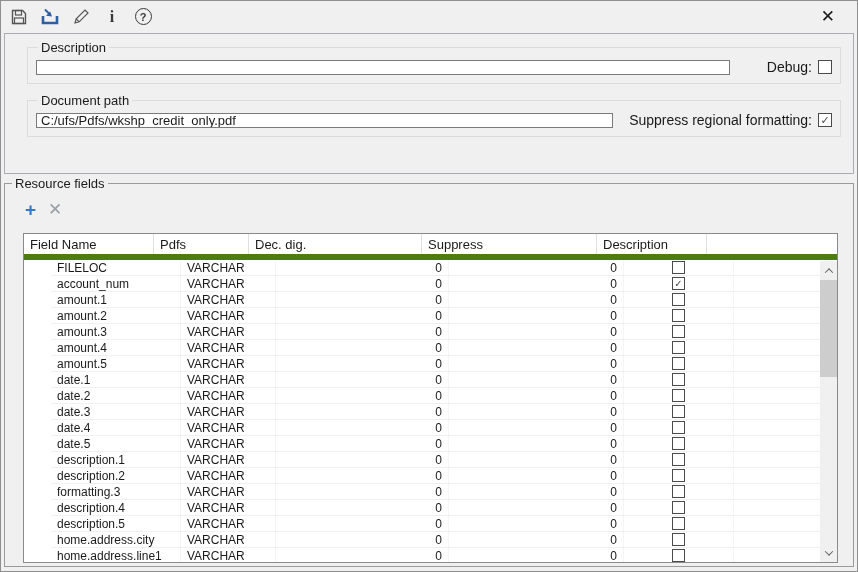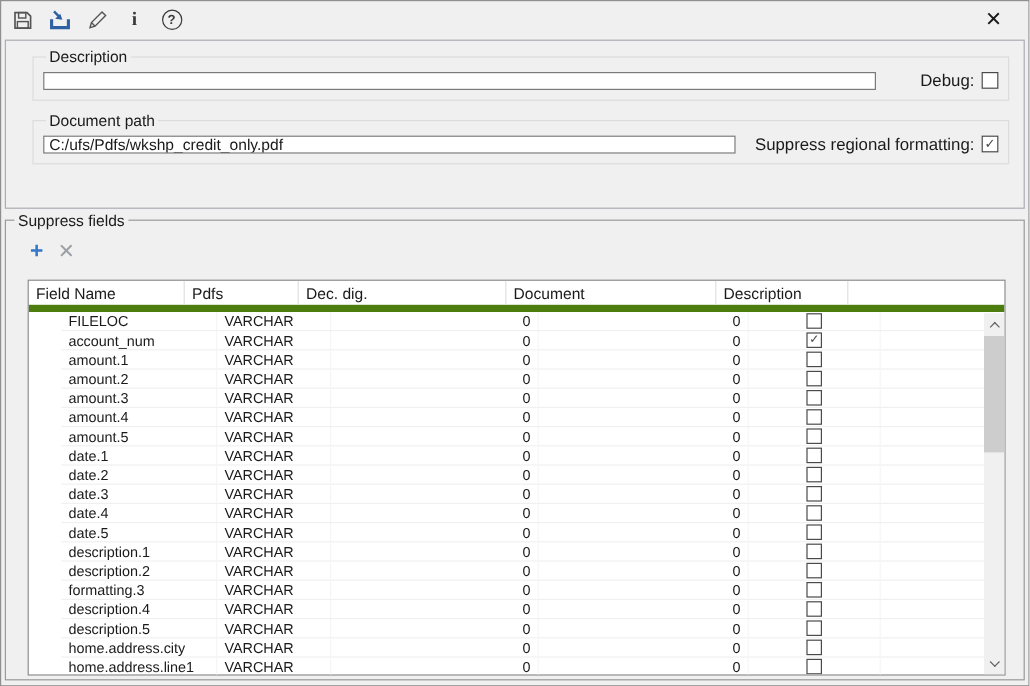--- a/index.html
+++ b/index.html
@@ -122,37 +122,37 @@
       <legend>Document path</legend>
       <div class="field-row">
         <input type="text" class="inp-path" value="C:/ufs/Pdfs/wkshp_credit_only.pdf" style="">
         <span class="cb-label">Suppress regional formatting:</span>
         <span class="cb checked"></span>
       </div>
     </fieldset>
   </div>
 
   <div class="group-res">
-    <div class="legend">Suppress fields</div>
+    <div class="legend">Resource fields</div>
 
     <div class="grid-toolbar">
       <span class="add-glyph">
         <span>+</span>
       </span>
       <span class="rem-glyph">
         <span>✕</span>
       </span>
     </div>
 
     <div class="table">
       <div class="thead grid-cols">
           <div class="hcell">Field Name</div>
           <div class="hcell">Pdfs</div>
           <div class="hcell">Dec. dig.</div>
-          <div class="hcell">Document</div>
+          <div class="hcell">Suppress</div>
           <div class="hcell">Description</div>
         </div>
       <div>
           <div class="trow grid-cols">
             <div class="cell ">FILELOC</div>
             <div class="cell ">VARCHAR</div>
             <div class="cell c-num">0</div>
             <div class="cell c-num">0</div>
             <div class="cell c-req">
               <span class="cb small"></span>

